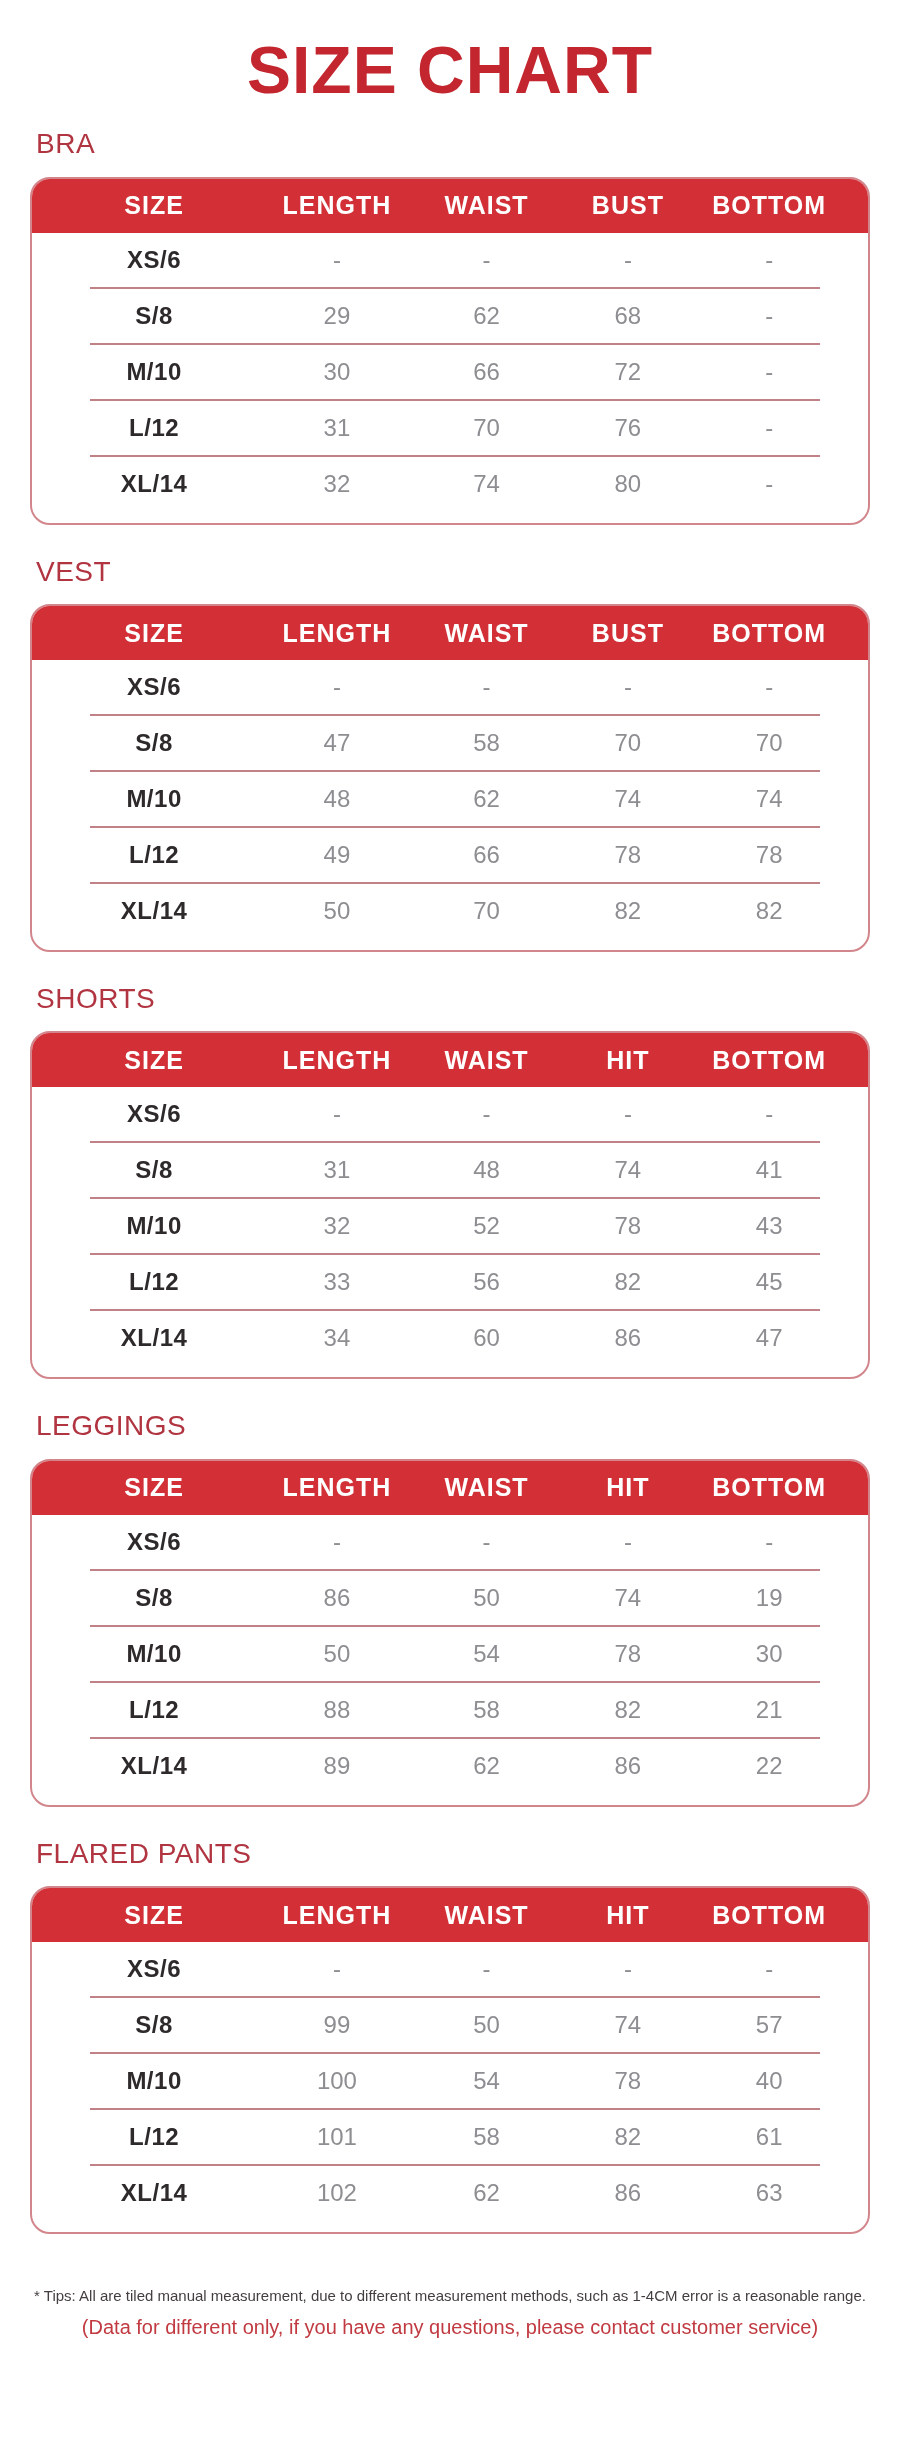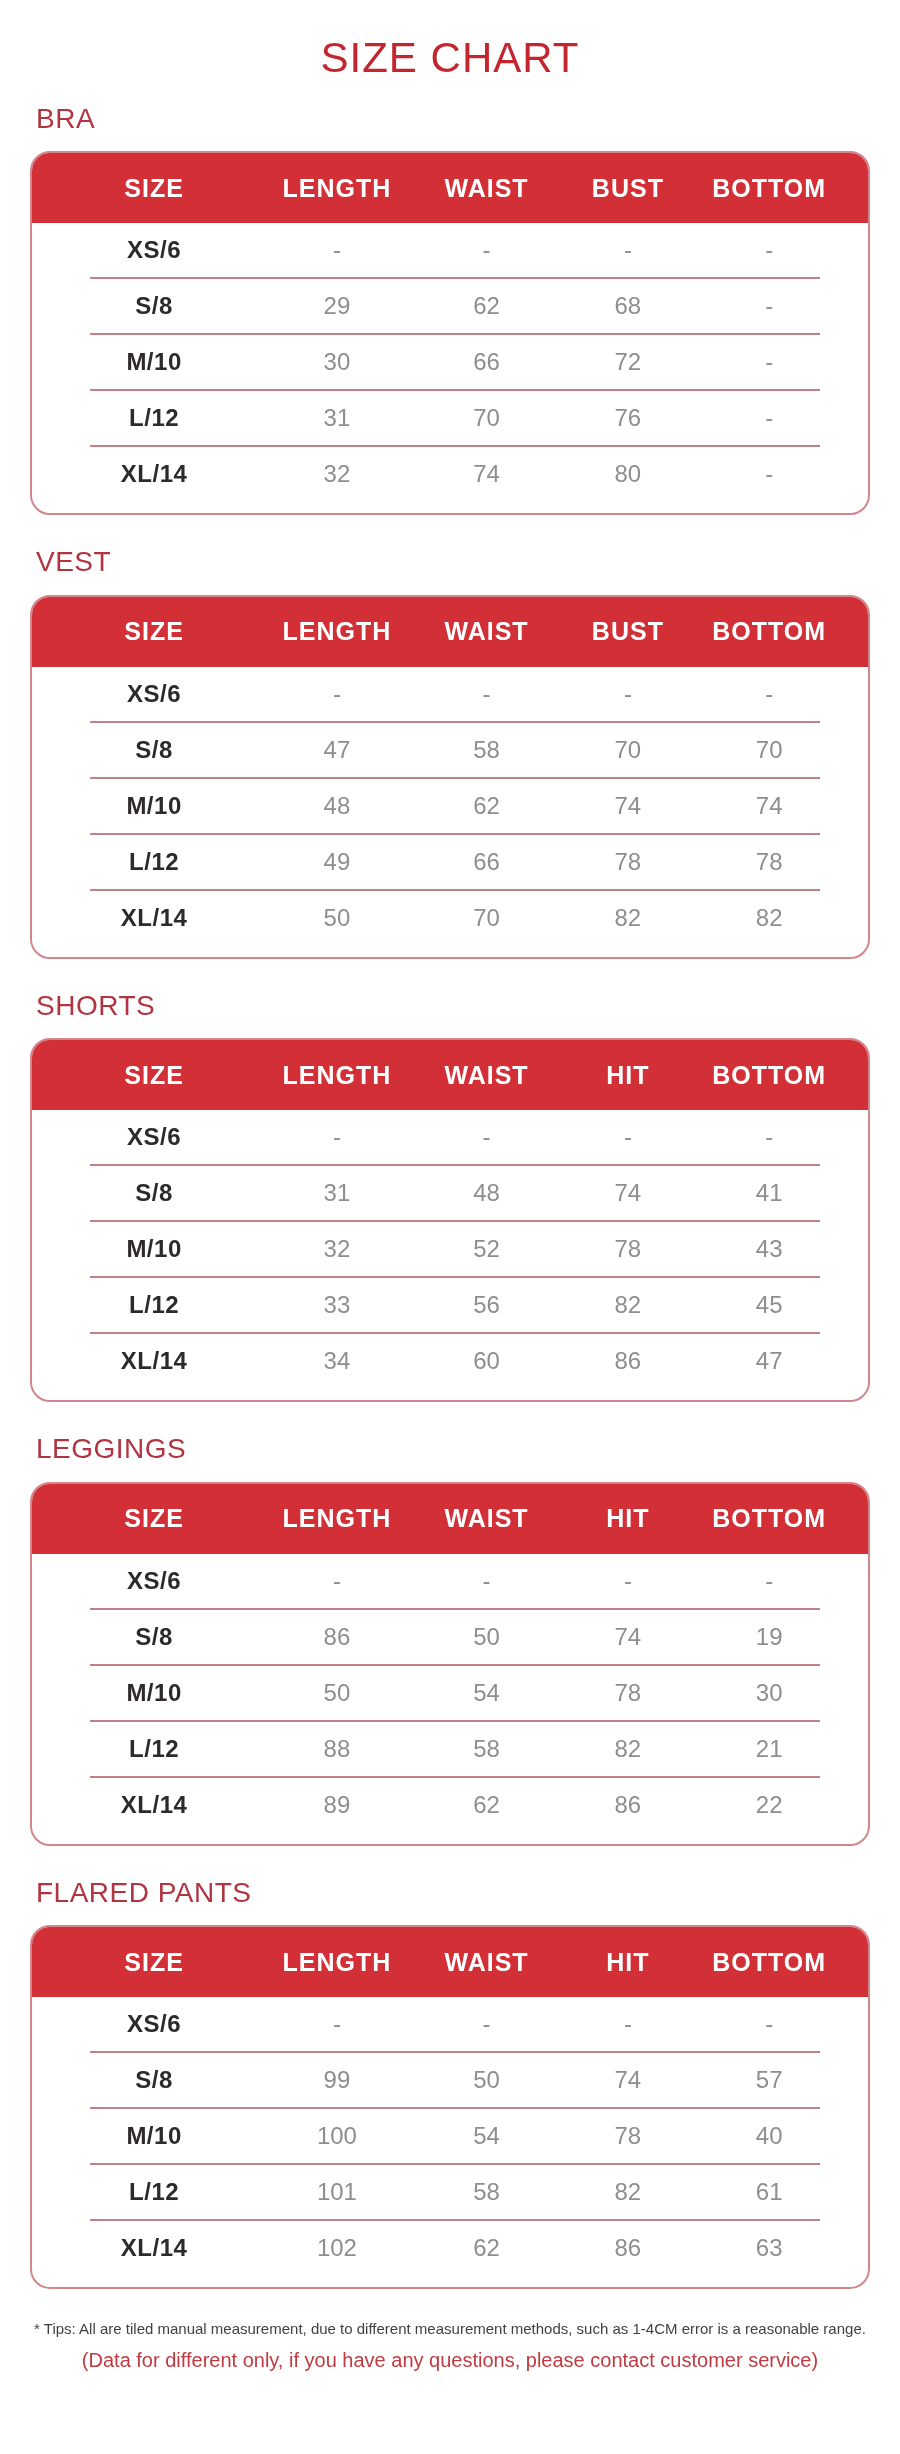--- a/index.html
+++ b/index.html
@@ -11,23 +11,23 @@
   }
   .page {
     width: 900px;
     min-height: 2454px;
     background: #ffffff;
     box-sizing: border-box;
   }
   .title {
     margin: 0;
     padding-top: 36px;
-    font-size: 42px;
+    font-size: 66px;
     line-height: 1.05;
-    font-weight: 400;
+    font-weight: 700;
     letter-spacing: 1px;
     text-align: center;
     color: var(--c-title, #c3262e);
   }
   .sections {
     display: block;
     padding: 0 30px;
   }
   .section-heading {
     margin: 32px 0 18px 6px;
@@ -46,21 +46,21 @@
     overflow: hidden;
     background: #ffffff;
   }
   .grid-row {
     display: grid;
     grid-template-columns: 26fr 18fr 18fr 16fr 18fr;
     align-items: center;
     padding: 0 24px 0 14px;
   }
   .table-header {
-    height: 70px;
+    height: 54px;
     background: var(--c-bar, #d22f36);
   }
   .col-header {
     text-align: center;
     color: var(--c-bar-text, #ffffff);
     font-size: 25px;
     font-weight: 700;
     letter-spacing: 1px;
   }
   .table-body {
@@ -82,21 +82,21 @@
   .value-cell {
     color: var(--c-value, #8e8d92);
     font-weight: 400;
   }
   .divider {
     height: 2px;
     margin: 0 48px 0 58px;
     background: var(--c-divider, #c08187);
   }
   .footer {
-    margin-top: 30px;
+    margin-top: 52px;
     padding-bottom: 14px;
     text-align: center;
   }
   .tips {
     margin: 0;
     font-size: 15px;
     line-height: 1.3;
     color: var(--c-tips, #443e3f);
   }
   .note {

